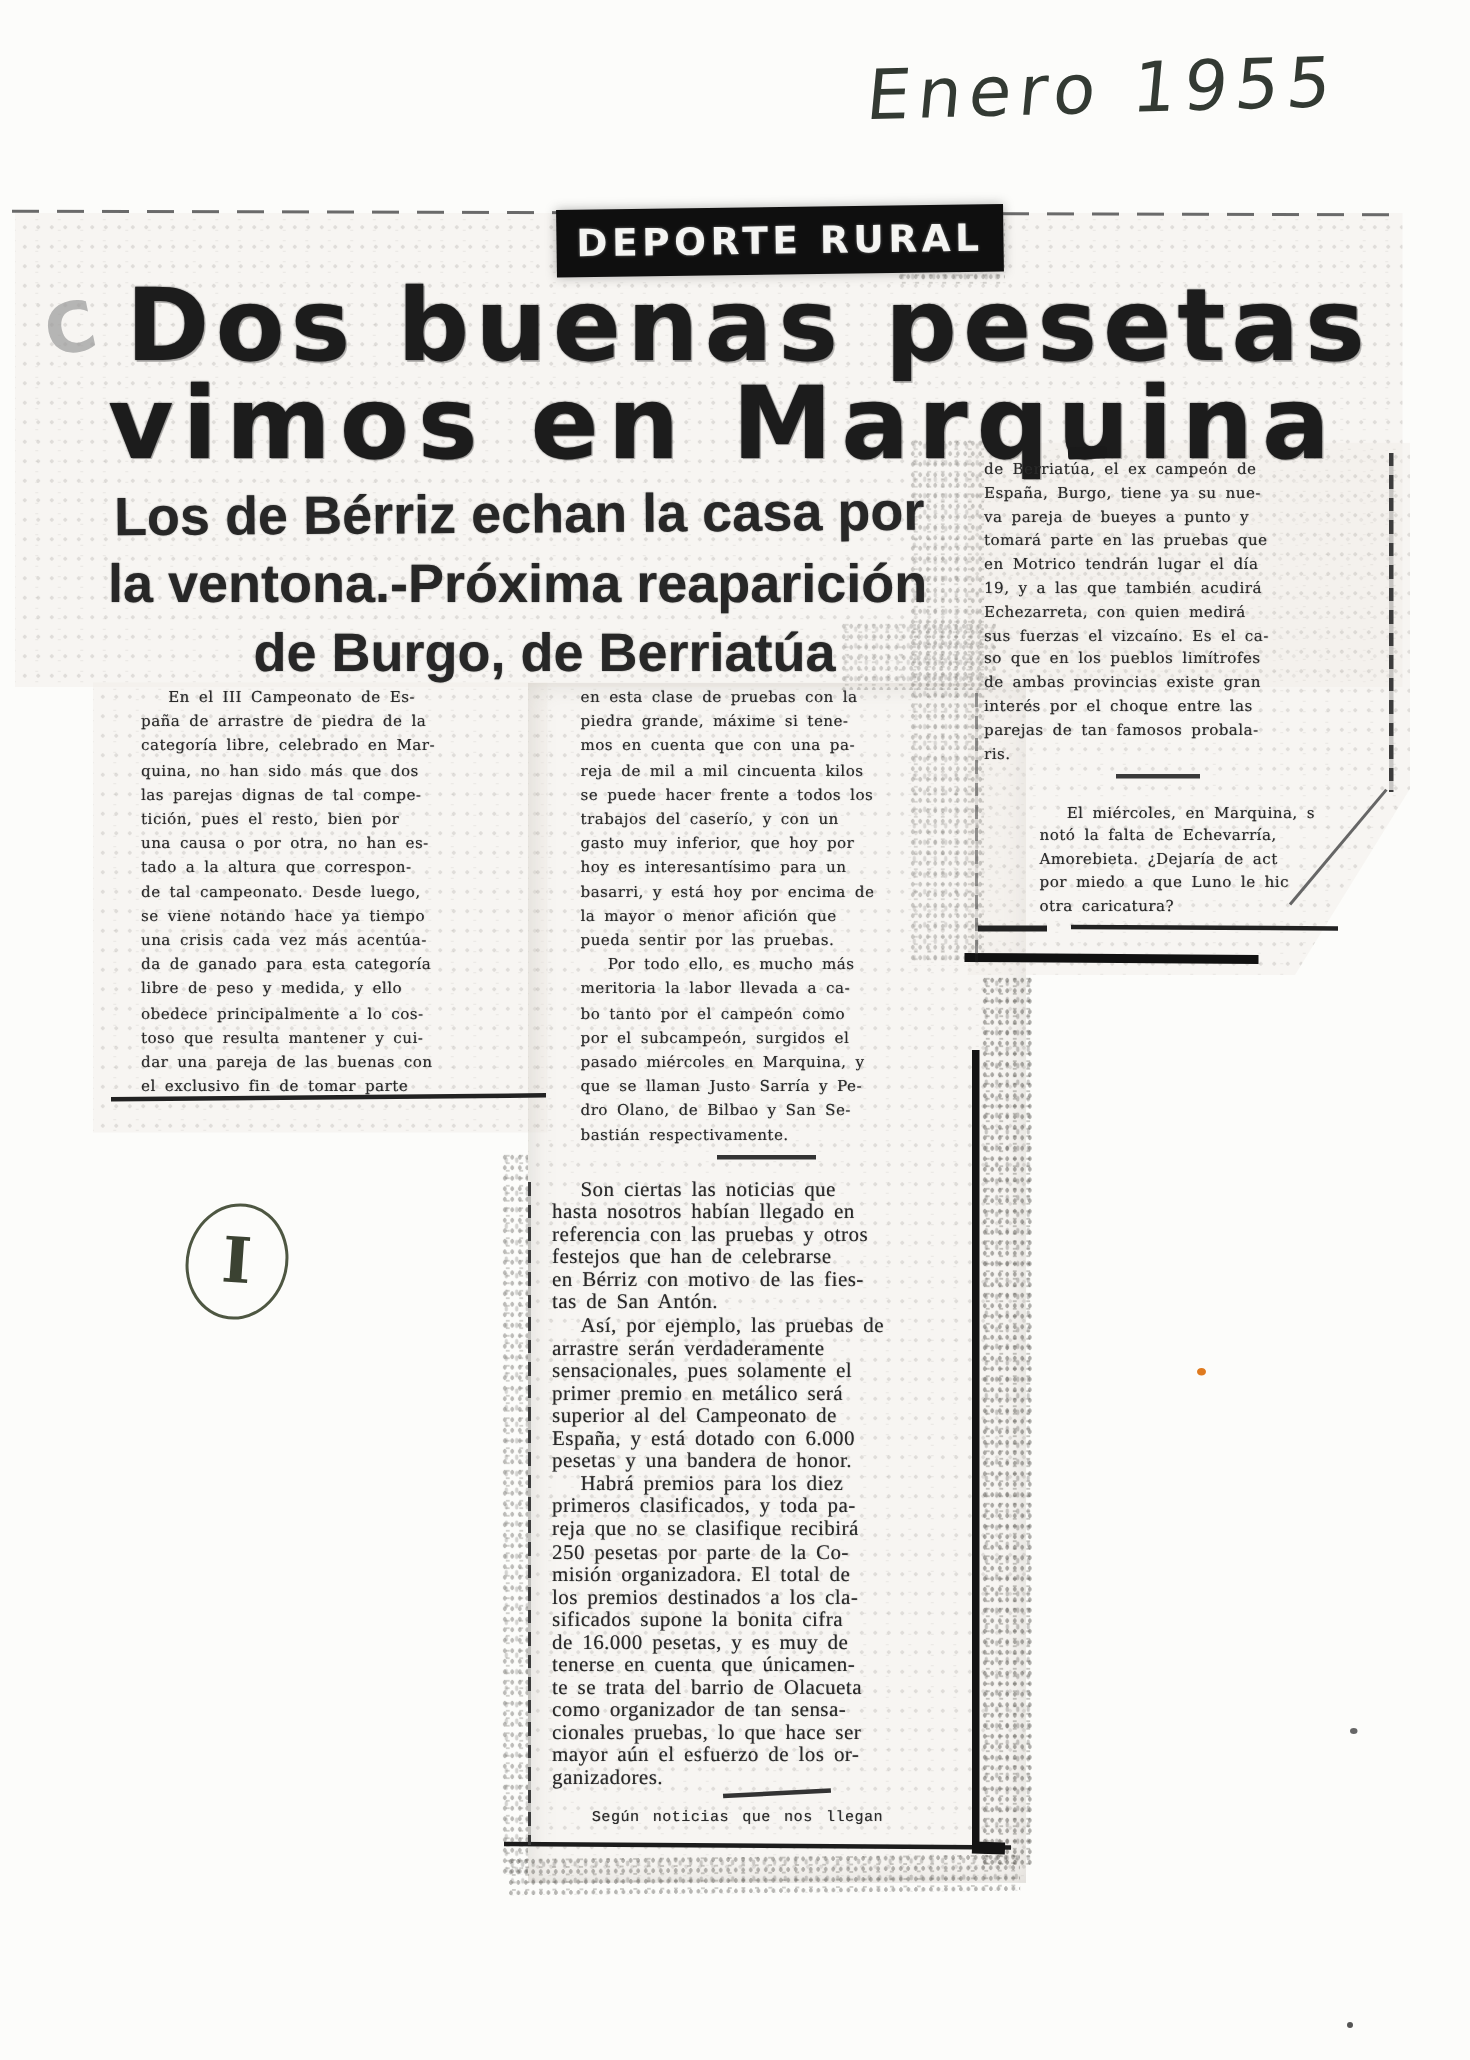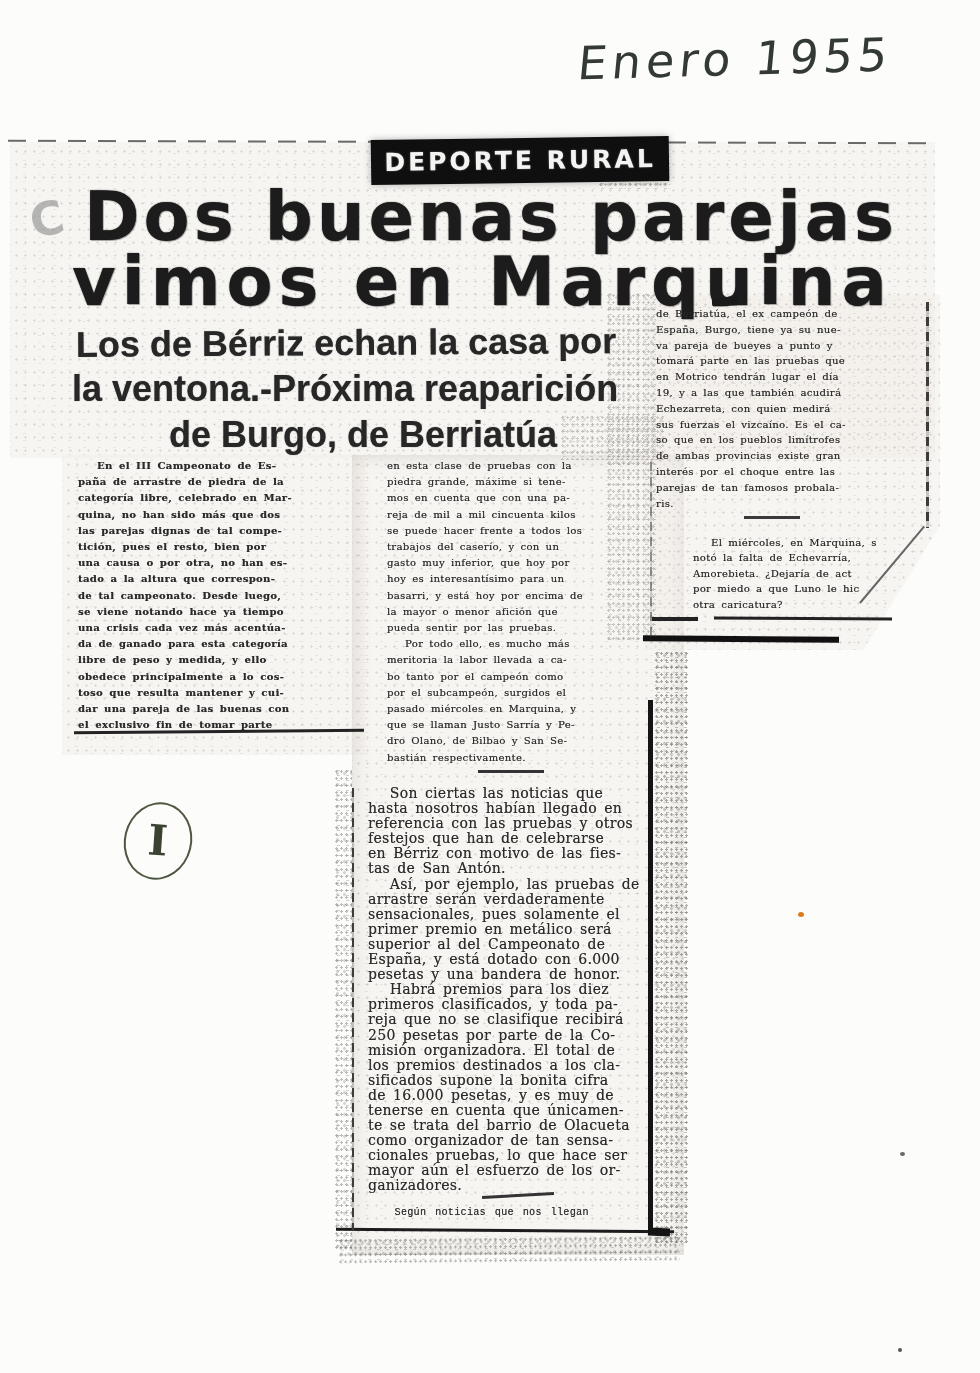--- a/index.html
+++ b/index.html
@@ -26,21 +26,21 @@
     background-size:5px 7px,9px 5px,7px 11px;
   }
   
   .col{
     font-family:"DejaVu Serif",serif;
     font-size:10px;line-height:16.2px;
     letter-spacing:.35px;word-spacing:2.5px;
     color:#2a2a2a;white-space:pre-line;text-align:justify;
     text-shadow:.2px .2px .6px rgba(30,30,30,.55);
   }
-  .col-sm{font-size:13.9px;line-height:15.1px;}
+  .col-sm{font-size:13.9px;line-height:15.1px;font-family:Liberation Serif, serif;}
   .headline{
     font-family:"DejaVu Sans","Liberation Sans",sans-serif;
     font-weight:bold;font-size:67px;color:#1c1c1c;white-space:nowrap;
     text-shadow:0 0 1.2px rgba(20,20,20,.8), 1px 1px 0 rgba(20,20,20,.25);
   }
   .subhead{
     font-family:"Liberation Sans","DejaVu Sans",sans-serif;
     font-weight:bold;font-size:36px;color:#272727;white-space:nowrap;
     text-shadow:0 0 1px rgba(30,30,30,.6);
   }
@@ -92,28 +92,28 @@
   <div class="abs" style="left:8px;top:141px;width:926px;height:2px;transform:rotate(.15deg);
               background:repeating-linear-gradient(90deg,#6a6a6a 0 18px,rgba(106,106,106,0) 18px 30px);"></div>
 
   <div class="abs banner-box" style="left:371px;top:138px;width:298px;height:45px;">
     <span class="banner-label">DEPORTE RURAL</span>
   </div>
 
   <div class="abs" style="left:30px;top:192px;font-family:'DejaVu Sans',sans-serif;font-weight:bold;
               font-size:46px;color:#9a9a9a;opacity:.7;transform:rotate(-12deg);">C</div>
 
-  <div class="abs headline" style="left:84px;top:178px;letter-spacing:4px;">Dos buenas parejas</div>
+  <div class="abs headline" style="left:84px;top:178px;letter-spacing:4px;">Dos buenas pesetas</div>
   <div class="abs headline" style="left:72px;top:243px;letter-spacing:6px;">vimos en Marquina</div>
 
   <div class="abs subhead" style="left:76px;top:322px;transform:rotate(-.4deg);">Los de Bérriz echan la casa por</div>
   <div class="abs subhead" style="left:74px;top:414px;width:578px;text-align:center;white-space:normal;">de Burgo, de Berriatúa</div>
   <div class="abs subhead" style="left:72px;top:368px;">la ventona.-Próxima reaparición</div>
 
-  <div class="abs col" style="left:78px;top:458px;width:290px;font-weight:bold;">&nbsp;&nbsp;&nbsp;En el III Campeonato de Es-
+  <div class="abs col" style="left:94px;top:458px;width:290px;">&nbsp;&nbsp;&nbsp;En el III Campeonato de Es-
 paña de arrastre de piedra de la
 categoría libre, celebrado en Mar-
 quina, no han sido más que dos
 las parejas dignas de tal compe-
 tición, pues el resto, bien por
 una causa o por otra, no han es-
 tado a la altura que correspon-
 de tal campeonato. Desde luego,
 se viene notando hace ya tiempo
 una crisis cada vez más acentúa-

